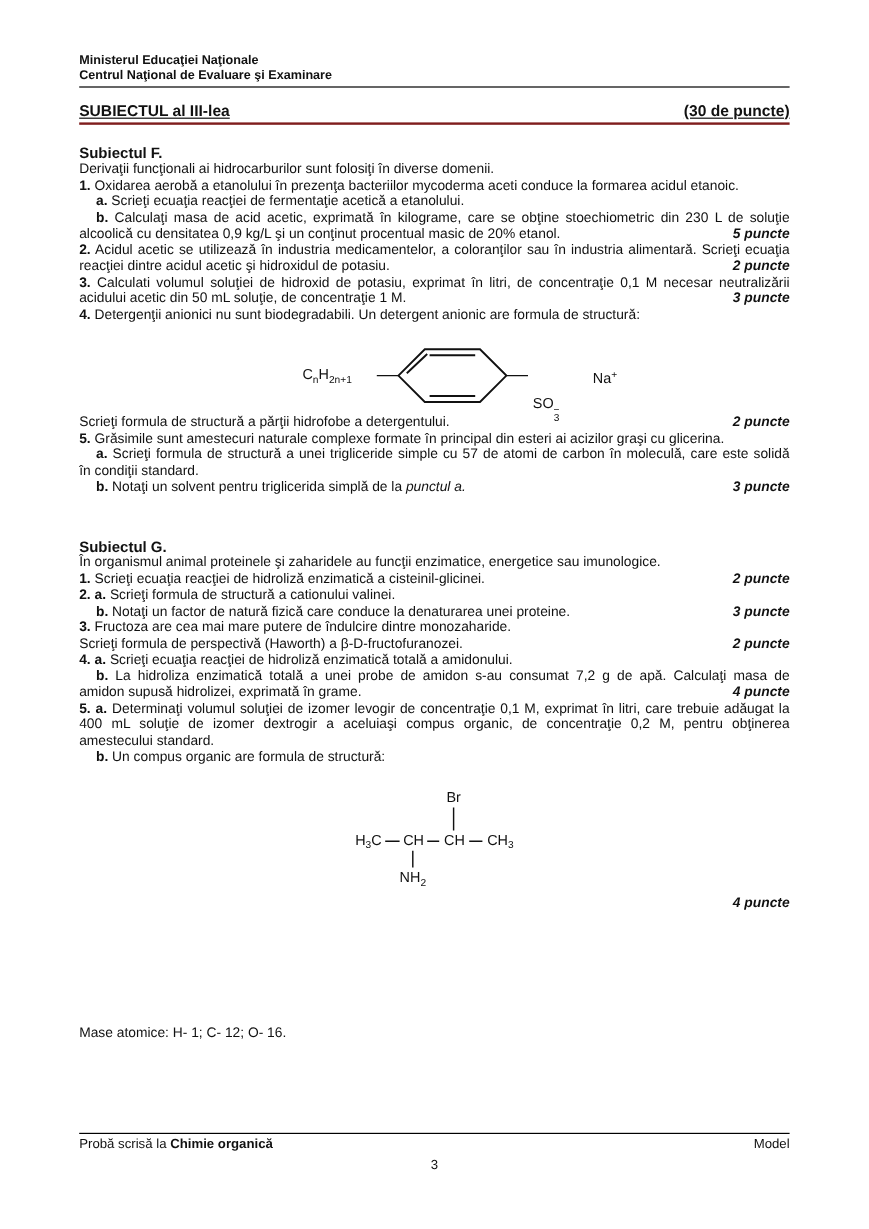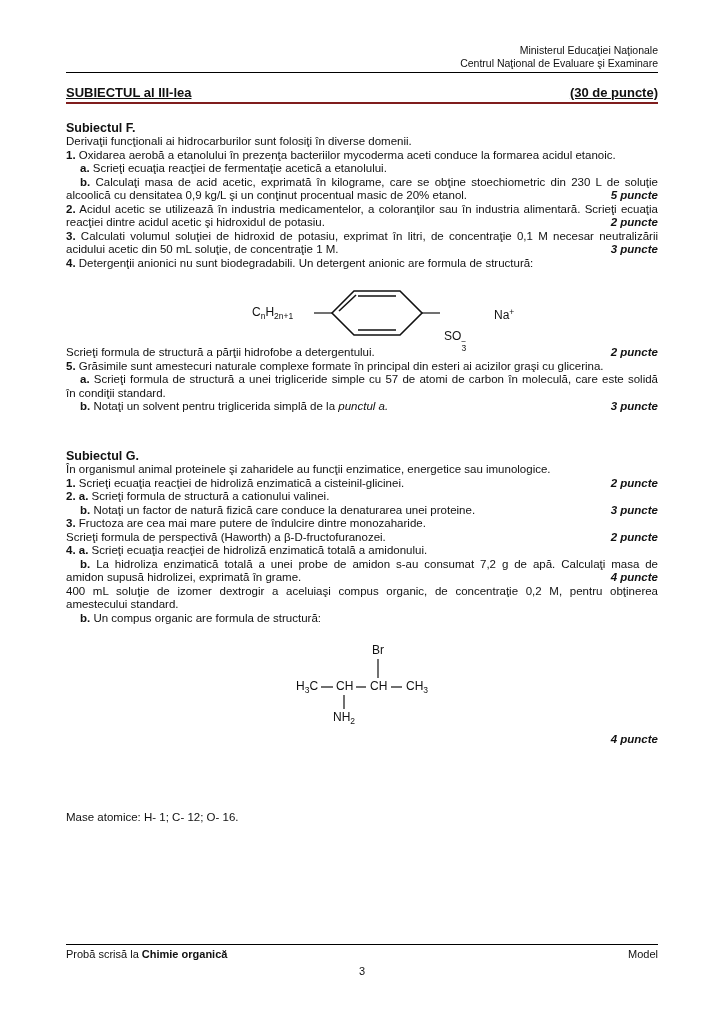--- a/index.html
+++ b/index.html
@@ -7,37 +7,37 @@
     width: 724px; height: 1024px;
     background: #ffffff;
     color: #111111;
     font-family: "Liberation Sans", sans-serif;
     font-size: 11.5px;
     line-height: 13.5px;
     position: relative;
     overflow: hidden;
   }
   .content { padding: 44px 66px 0 66px; }
-  .doc-header { text-align: right; font-size: 10.5px; line-height: 13px; }
+  .doc-header { text-align: left; font-size: 10.5px; line-height: 13px; font-weight: bold; }
   .header-rule { border-bottom: 1.5px solid #000; margin-top: 2px; }
   .title-row {
     display: flex; justify-content: space-between;
     font-weight: bold; font-size: 13px;
     margin-top: 13px; padding-bottom: 2px;
     border-bottom: 2px solid #7f1d1d;
     text-decoration: underline;
   }
   .section-heading { font-weight: bold; font-size: 12.5px; margin-top: 18px; }
   .section-heading.gap-lg { margin-top: 36px; }
   .line { min-height: 13.5px; }
   .line.ind { padding-left: 14px; }
   .line.just { text-align: justify; height: 13.5px; overflow: hidden; }
   .line.just::after { content: ""; display: inline-block; width: 100%; height: 0; }
   .pts { float: right; font-weight: bold; font-style: italic; }
-  .atomic-masses { margin-top: 64px; }
+  .atomic-masses { margin-top: 95px; }
   
   .structure { position: relative; width: 592px; font-size: 12px; line-height: 13px; }
   #detergent-structure { height: 58px; margin: 14px 0 4px 0; }
   #bromoamine-structure { height: 100px; margin: 8px 0 0 0; }
   .structure svg { position: absolute; left: 0; top: 0; }
   .slabel { position: absolute; white-space: nowrap; }
   .slabel sub { font-size: 8.5px; vertical-align: -3px; }
   .slabel sup { font-size: 8.5px; vertical-align: 4px; }
   .so-stack {
     display: inline-flex; flex-direction: column; align-items: center;
@@ -103,20 +103,21 @@
       <div class="section-heading gap-lg">Subiectul G.</div>
       <div class="line"><span>În organismul animal proteinele şi zaharidele au funcţii enzimatice, energetice sau imunologice.</span></div>
       <div class="line"><span class="pts">2 puncte</span><span style="font-weight: bold;">1.</span><span> Scrieţi ecuaţia reacţiei de hidroliză enzimatică a cisteinil-glicinei.</span></div>
       <div class="line"><span style="font-weight: bold;">2. a.</span><span> Scrieţi formula de structură a cationului valinei.</span></div>
       <div class="line ind"><span class="pts">3 puncte</span><span style="font-weight: bold;">b.</span><span> Notaţi un factor de natură fizică care conduce la denaturarea unei proteine.</span></div>
       <div class="line"><span style="font-weight: bold;">3.</span><span> Fructoza are cea mai mare putere de îndulcire dintre monozaharide.</span></div>
       <div class="line"><span class="pts">2 puncte</span><span>Scrieţi formula de perspectivă (Haworth) a β-D-fructofuranozei.</span></div>
       <div class="line"><span style="font-weight: bold;">4. a.</span><span> Scrieţi ecuaţia reacţiei de hidroliză enzimatică totală a amidonului.</span></div>
       <div class="line just ind"><span style="font-weight: bold;">b.</span><span> La hidroliza enzimatică totală a unei probe de amidon s-au consumat 7,2 g de apă. Calculaţi masa de</span></div>
       <div class="line"><span class="pts">4 puncte</span><span>amidon supusă hidrolizei, exprimată în grame.</span></div>
+      <div class="line just"><span style="font-weight: bold;">5. a.</span><span> Determinaţi volumul soluţiei de izomer levogir de concentraţie 0,1 M, exprimat în litri, care trebuie adăugat la</span></div>
       <div class="line just"><span>400 mL soluţie de izomer dextrogir a aceluiaşi compus organic, de concentraţie 0,2 M, pentru obţinerea</span></div>
       <div class="line"><span>amestecului standard.</span></div>
       <div class="line ind"><span style="font-weight: bold;">b.</span><span> Un compus organic are formula de structură:</span></div>
       <div class="structure" id="bromoamine-structure">
     <svg width="592" height="100">
       <line x1="255" y1="54" x2="267" y2="54" stroke="#111" stroke-width="1.2"></line>
       <line x1="290" y1="54" x2="300" y2="54" stroke="#111" stroke-width="1.2"></line>
       <line x1="325" y1="54" x2="336" y2="54" stroke="#111" stroke-width="1.2"></line>
       <line x1="312" y1="26" x2="312" y2="45" stroke="#111" stroke-width="1.2"></line>
       <line x1="278" y1="62" x2="278" y2="76" stroke="#111" stroke-width="1.2"></line>

